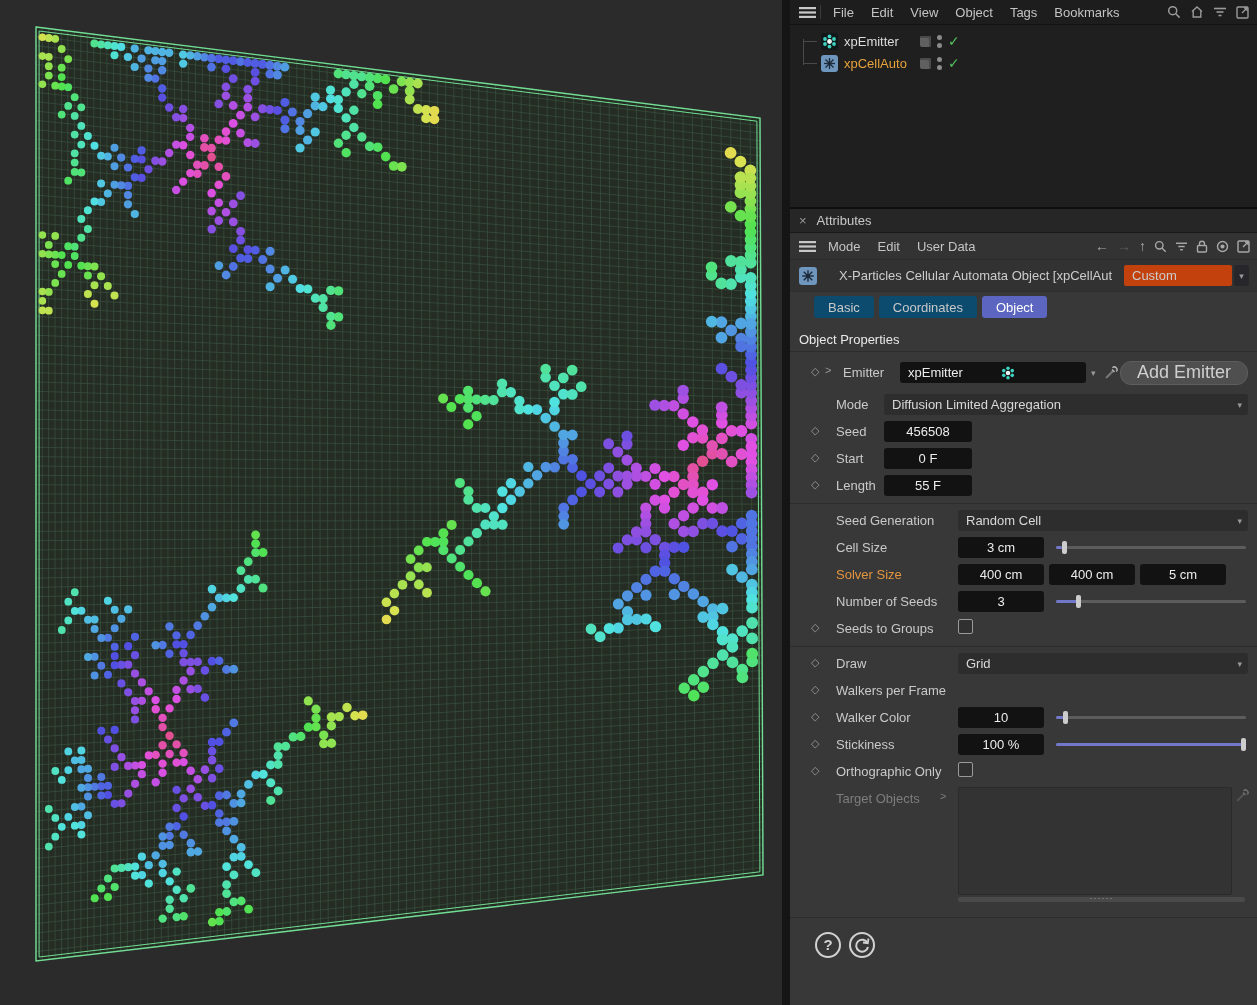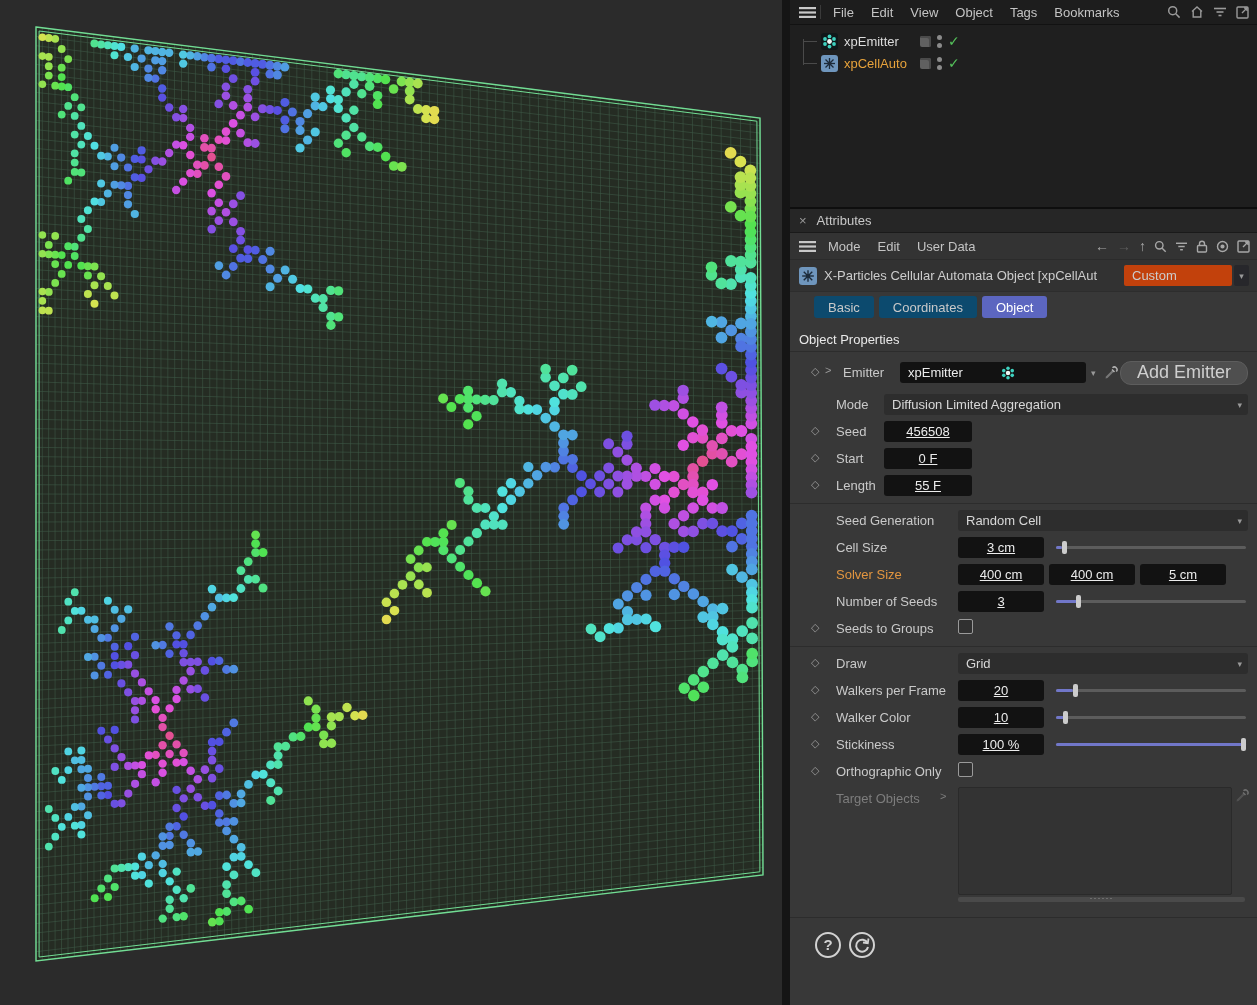--- a/index.html
+++ b/index.html
@@ -30,42 +30,42 @@
   .dot{width:5px;height:5px;border-radius:50%;background:#8b8b8b;}
   .check{color:#54c05a;font-size:14px;font-weight:bold;line-height:1;}
   
   #attr{position:absolute;left:0;top:207px;width:467px;height:798px;background:#383838;border-top:2px solid #0e0e0e;display:flex;flex-direction:column;}
   .attr-title{display:flex;align-items:center;height:23px;background:#262626;border-bottom:1px solid #1a1a1a;}
   .closex{color:#9a9a9a;font-size:13px;margin:0 10px 0 9px;}
   .attr-menubar{display:flex;align-items:center;height:26px;background:#333333;padding-left:9px;border-bottom:1px solid #2b2b2b;}
   .aicons{display:flex;align-items:center;gap:8px;padding-right:7px;color:#a8a8a8;font-size:14px;}
   .dimarrow{color:#5d5d5d;}
   .obj-row{display:flex;align-items:center;height:31px;background:#323232;padding:0 8px 0 9px;border-bottom:1px solid #2d2d2d;}
-  .obj-title{flex:1;margin-left:7px;white-space:nowrap;overflow:hidden;color:#cccccc;}
+  .obj-title{flex:1;margin-left:22px;white-space:nowrap;overflow:hidden;color:#cccccc;}
   .preset{display:flex;align-items:center;width:100px;height:21px;background:#c2410c;border-radius:2px;padding-left:8px;color:#cccccc;flex:none;}
   .preset-arrow{width:15px;height:21px;background:#27272b;border-radius:2px;margin-left:2px;display:flex;align-items:center;justify-content:center;color:#999;font-size:9px;flex:none;}
   .tabrow{display:flex;align-items:center;gap:5px;height:30px;padding-left:24px;}
   .tab{height:22px;display:flex;align-items:center;padding:0 14px;background:#0c4a6e;border-radius:3px;color:#c9c9c9;}
   .tab.active{background:#5c66c0;color:#fff;}
   .heading{height:25px;display:flex;align-items:end;padding-left:9px;color:#e9e9e9;}
   .subtabrow{display:flex;align-items:center;gap:5px;height:32px;padding-left:24px;}
   .subtab{height:23px;display:flex;align-items:center;padding:0 14px;background:#424242;border-radius:3px;color:#bdbdbd;}
   .subtab.active{background:#555555;border:1px solid #757575;color:#eee;}
   .hsep{height:1px;background:#2c2c2c;margin:4px 0 3px 0;flex:none;}
   .rows{padding-top:4px;display:flex;flex-direction:column;flex:1;}
   .arow{position:relative;height:27px;flex:none;}
   .dia{position:absolute;left:21px;top:6px;color:#999;font-size:11px;}
   .expander{position:absolute;left:35px;top:5px;color:#999;font-size:11px;}
   .rlabel{position:absolute;left:46px;top:6px;color:#c9c9c9;white-space:nowrap;}
   .rlabel.orange{color:#e2953f;}
   .rlabel.dim{color:#7d7d7d;}
   .ctrl{position:absolute;top:3px;display:flex;align-items:center;}
   .g1{left:94px;right:9px;}
   .g2{left:168px;right:9px;}
-  .nfield{height:21px;background:#121212;border-radius:3px;color:#ececec;display:flex;align-items:center;justify-content:center;flex:none;text-decoration:underline;}
+  .nfield{height:21px;background:#121212;border-radius:3px;color:#ececec;display:flex;align-items:center;justify-content:center;flex:none;}
   .w88{width:88px;} .w86{width:86px;}
   .dd{flex:1;height:21px;background:#2d2d2d;border-radius:3px;display:flex;align-items:center;color:#d8d8d8;}
   .dd span:first-child{flex:1;padding-left:8px;white-space:nowrap;overflow:hidden;}
   .caret{color:#999;font-size:9px;padding-right:6px;}
   .slider{position:relative;flex:1;height:13px;margin-left:12px;margin-right:2px;}
   .strack{position:absolute;left:0;right:0;top:5px;height:3px;background:#5c5c5c;border-radius:2px;}
   .sfill{position:absolute;left:0;top:5px;height:3px;background:#7177c9;border-radius:2px;}
   .sthumb{position:absolute;top:0;width:5px;height:13px;background:#cccccc;border-radius:2px;}
   .checkbox{width:13px;height:13px;border:1px solid #9a9a9a;border-radius:2px;background:#303030;margin-top:1px;}
   .efield{width:186px;height:21px;background:#121212;border-radius:3px;display:flex;align-items:center;color:#ececec;flex:none;}
@@ -1419,28 +1419,20 @@
             <div class="dd">
                 <span>Grid</span>
                 <span class="caret">▾</span>
               </div>
           </div>
         </div>
 
         <div class="arow">
           <span class="dia">◇</span>
           <span class="rlabel">Walkers per Frame</span>
-          <div class="ctrl g2">
-            <div class="nfield w86">20</div>
-            <div class="slider">
-                <div class="strack"></div>
-                <div class="sfill" style="width: 9%;"></div>
-                <div class="sthumb" style="left: calc(9% - 0.4px);"></div>
-              </div>
-          </div>
         </div>
 
         <div class="arow">
           <span class="dia">◇</span>
           <span class="rlabel">Walker Color</span>
           <div class="ctrl g2">
             <div class="nfield w86">10</div>
             <div class="slider">
                 <div class="strack"></div>
                 <div class="sfill" style="width: 4%;"></div>

